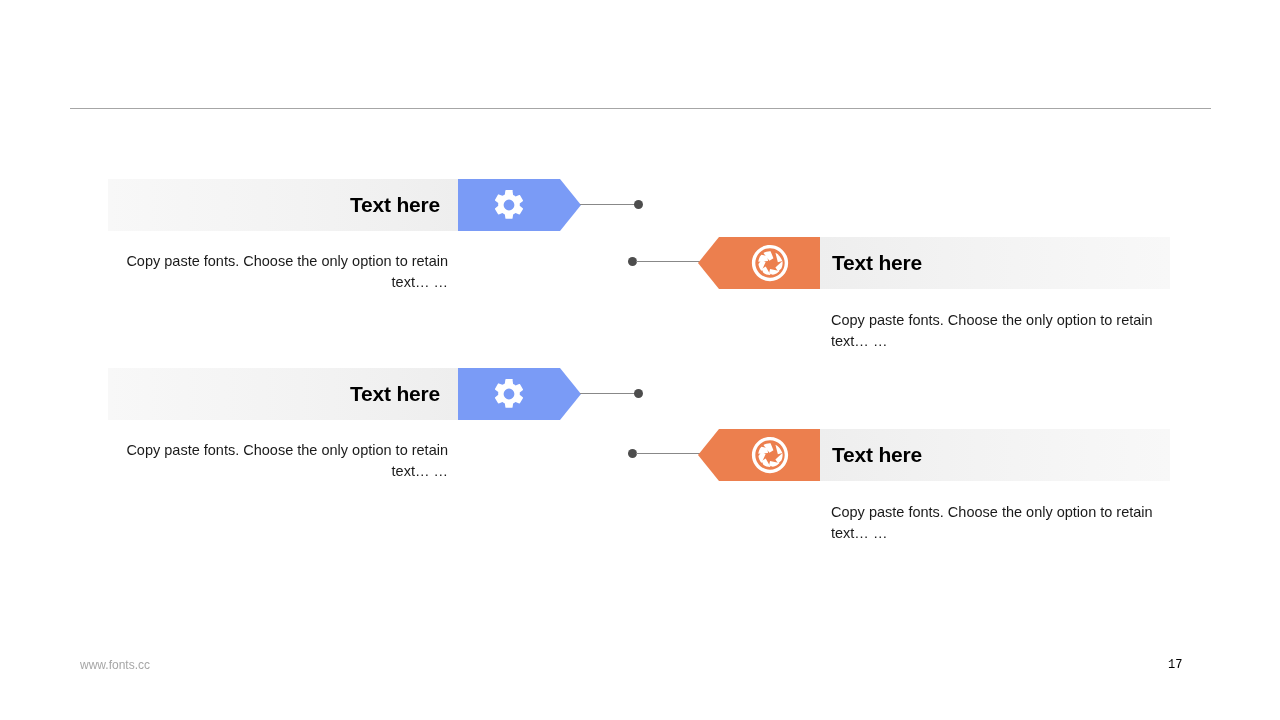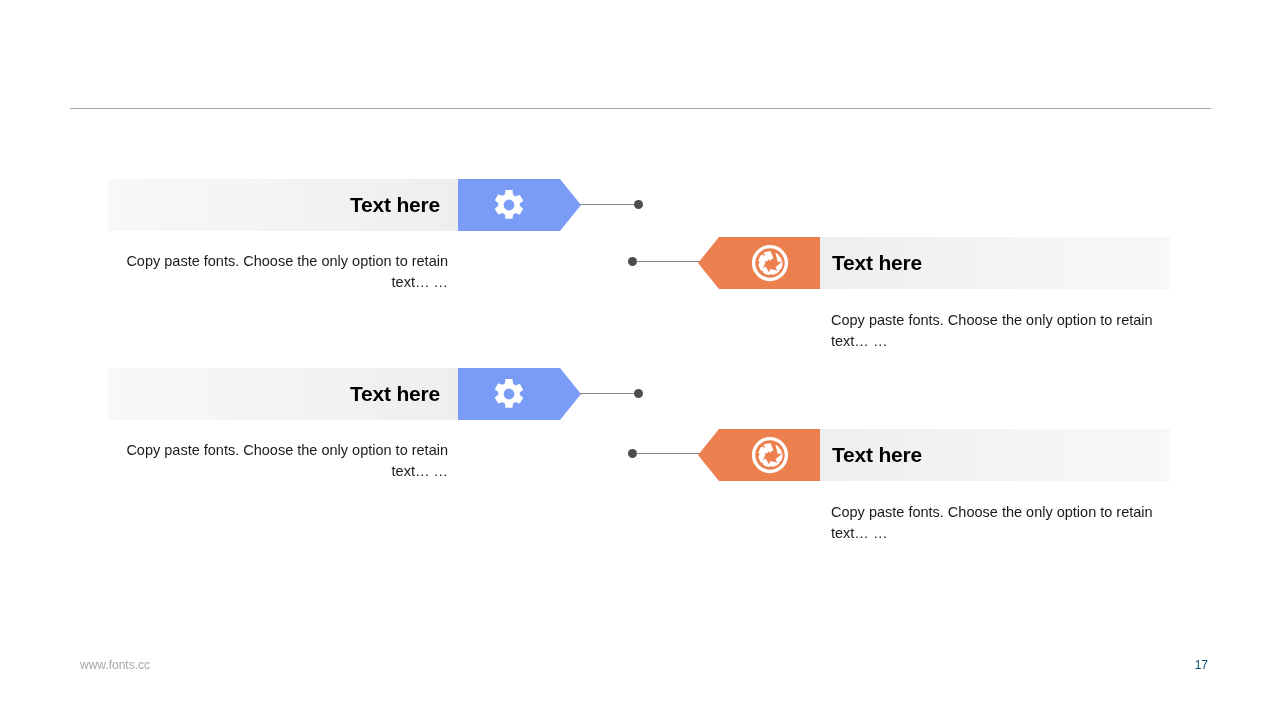--- a/index.html
+++ b/index.html
@@ -171,23 +171,24 @@
     left: 80px;
     top: 658px;
     font-size: 12px;
     color: #a6a6a6;
   }
   .footer-page {
     position: absolute;
     left: 1168px;
     top: 658px;
     width: 40px;
-    text-align: right;
+    text-align: left;
     font-size: 12px;
-    color: #0c4a6e;
+    color: #000000;
+    font-family: Liberation Mono, monospace;
   }
 
   svg { display: block; }
 </style>
 </head>
 <body>
 
 <div class="slide">
 
   <div class="top-rule"></div>

